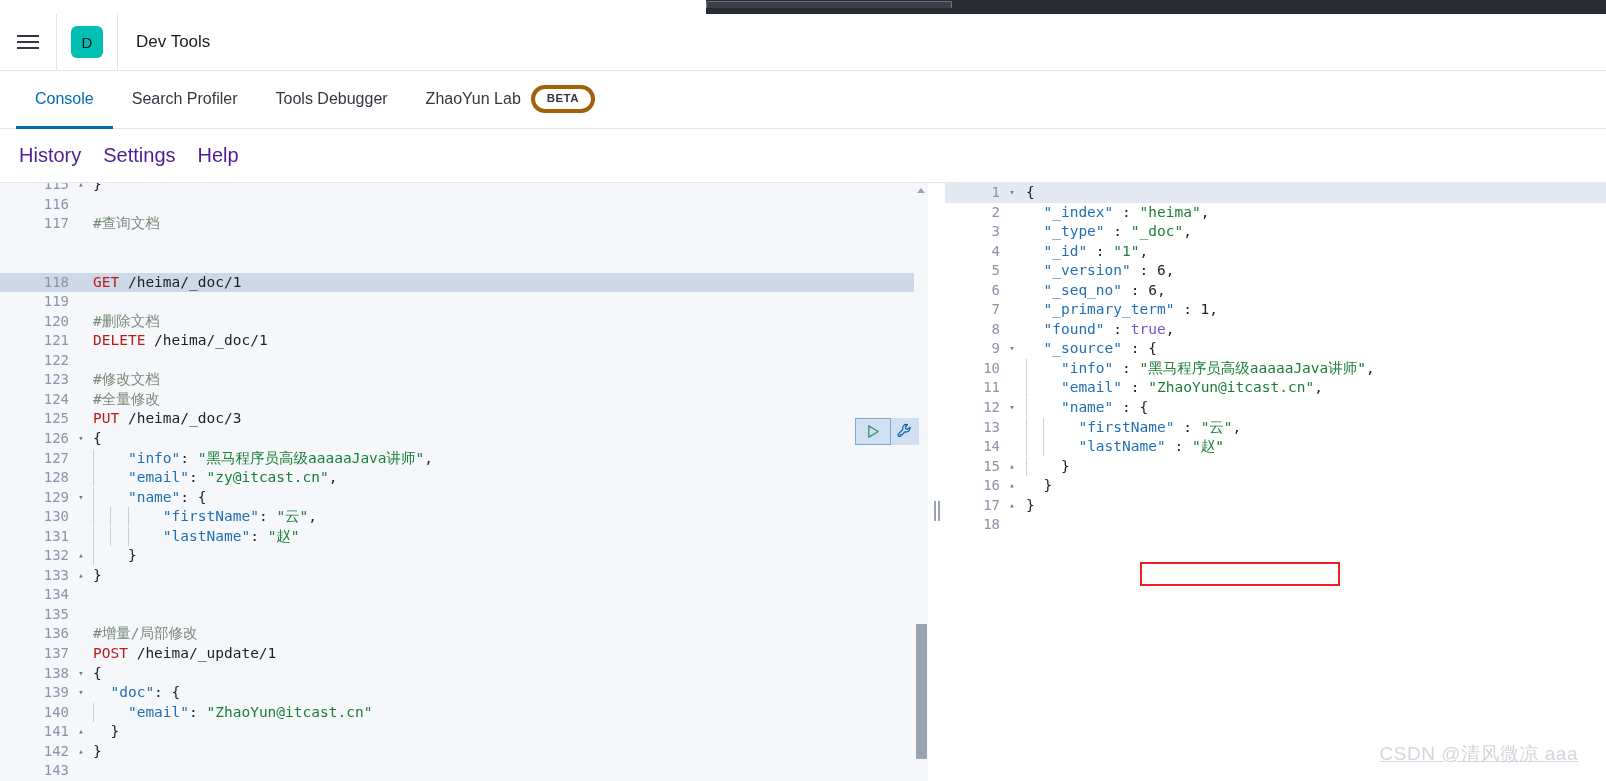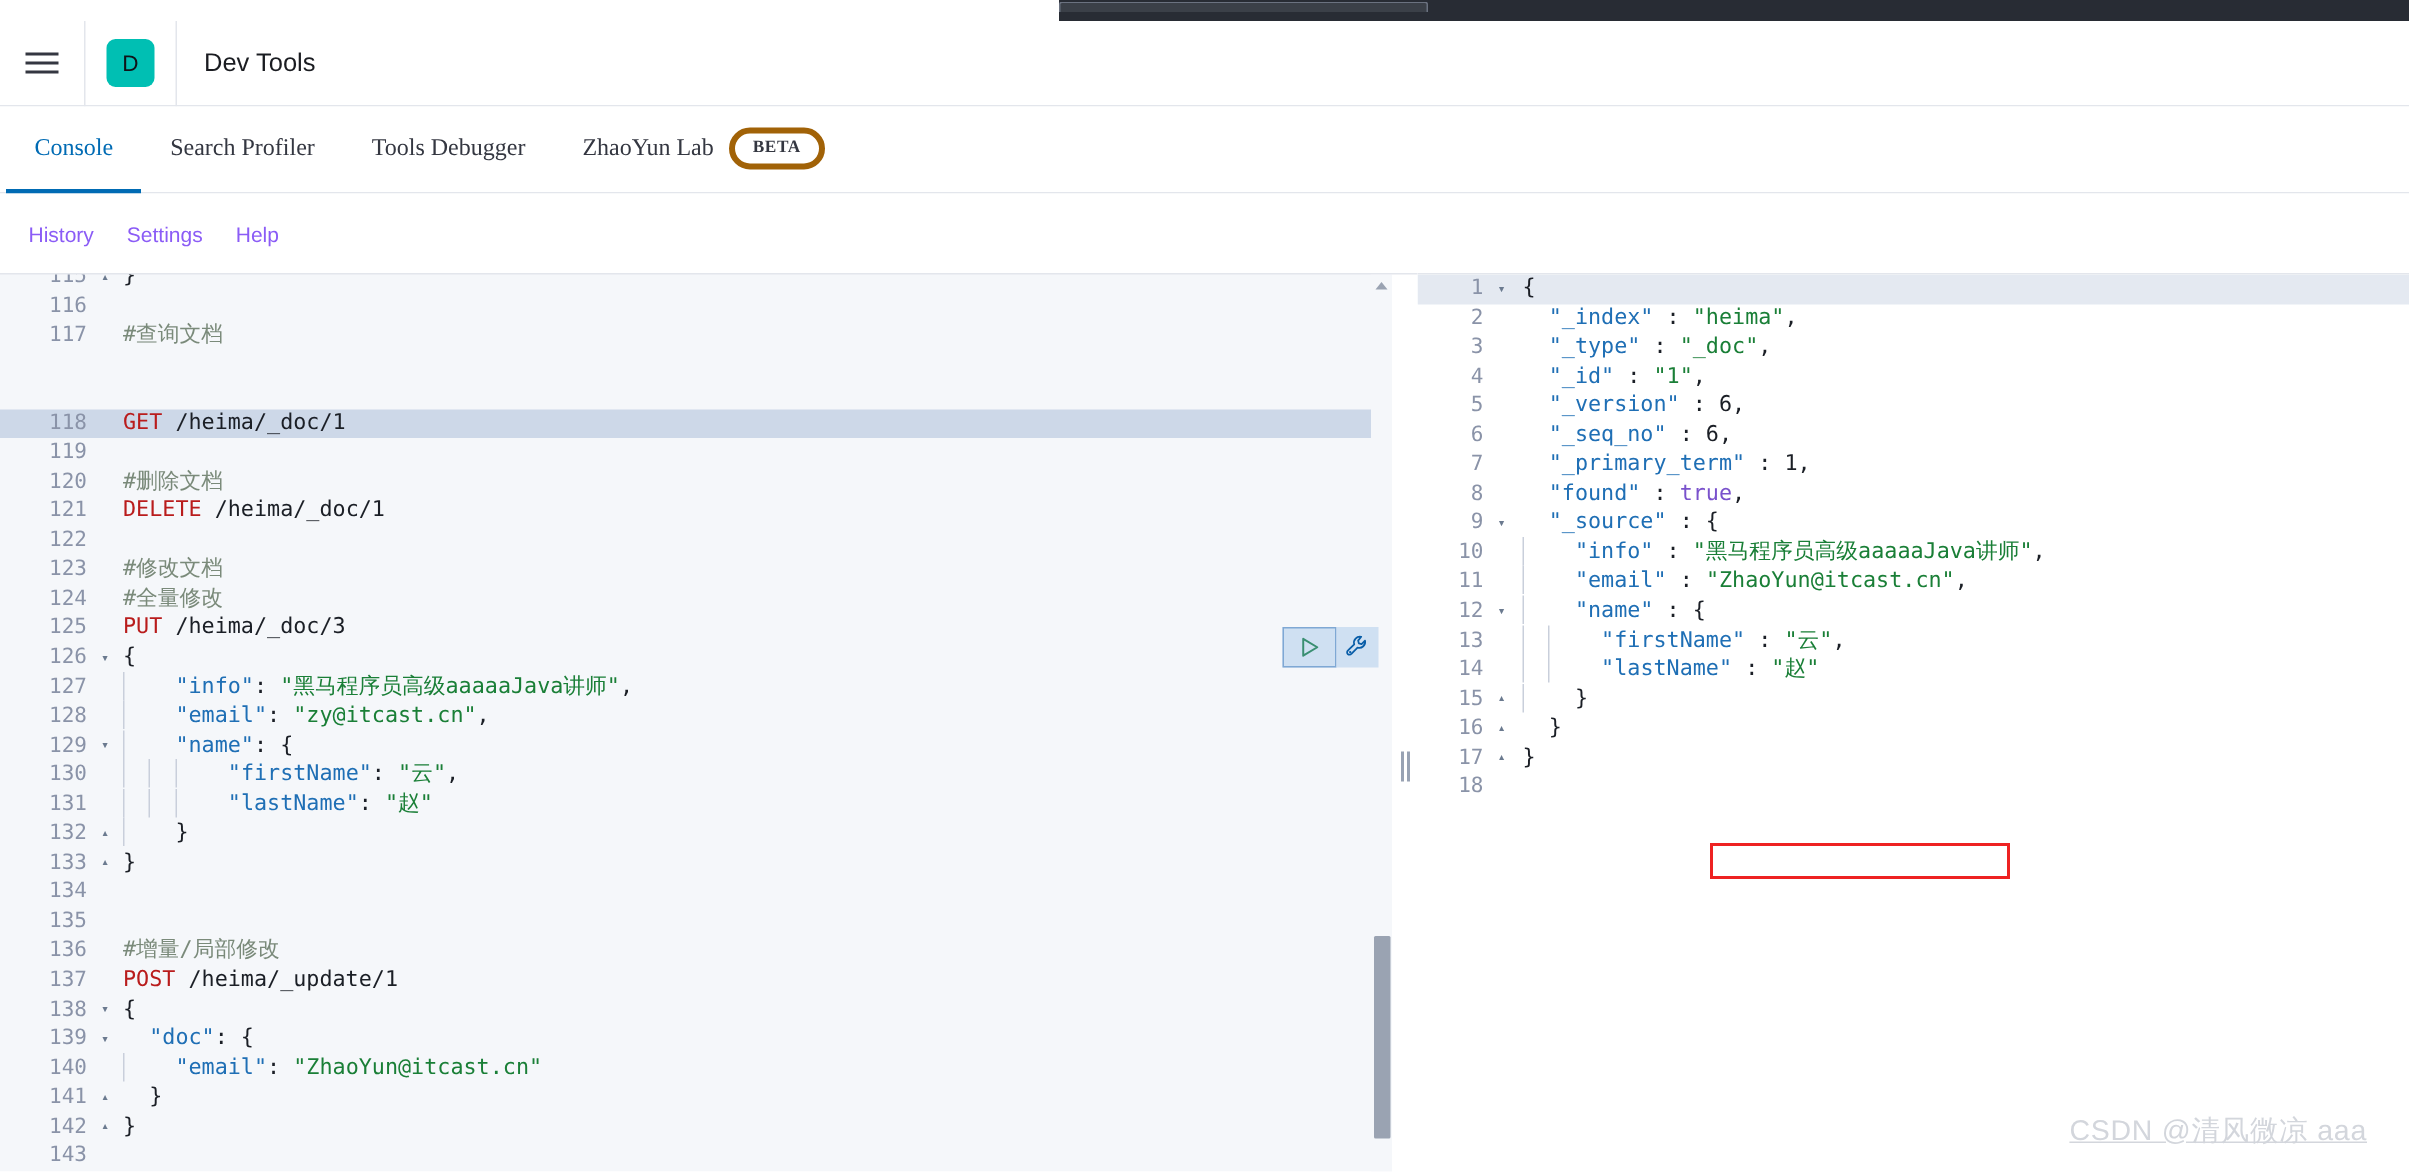--- a/index.html
+++ b/index.html
@@ -40,40 +40,40 @@
     color: #101318; font-size: 15px; font-weight: 400;
     display: flex; align-items: center; justify-content: center;
     margin: 0 14px;
   }
   .app-title { font-size: 17px; color: #1a1c21; padding-left: 18px; white-space: nowrap; }
 
   
   .tabs-bar {
     position: absolute; top: 71px; left: 0; width: 1606px; height: 58px;
     background: #ffffff; border-bottom: 1px solid #e3e6ec;
-    display: flex; align-items: flex-end; padding-left: 4px; font-family: Liberation Serif, serif;
+    display: flex; align-items: flex-end; padding-left: 16px;
   }
   .tab {
     height: 57px; display: flex; align-items: center; gap: 10px;
     padding: 0 19px; font-size: 16px; color: #343741; cursor: pointer;
     border-bottom: 3px solid transparent; position: relative; top: 1px;
   }
   .tab.active { color: #006bb4; border-bottom-color: #006bb4; }
   .beta-badge {
     border: 4px solid #a16207; border-radius: 14px; padding: 4px 12px 5px;
     font-size: 11.5px; font-weight: bold; color: #343741; letter-spacing: .4px;
     line-height: 1; background: #fff;
   }
 
   
   .console-menu {
     position: absolute; top: 129px; left: 0; width: 1606px; height: 53px;
     background: #ffffff; display: flex; align-items: center; padding-left: 19px; gap: 22px;
   }
-  .console-menu .mi { font-size: 14px; color: #8b5cf6; cursor: pointer; }
+  .console-menu .mi { font-size: 20px; color: #4c1d95; cursor: pointer; }
 
   
   .editor-area {
     position: absolute; top: 182px; left: 0; width: 1606px; height: 599px;
     background: #ffffff;
   }
   .pane-left {
     position: absolute; left: 0; top: 0; width: 928px; height: 599px;
     background: #f5f7fa; border-top: 1px solid #e3e6ec; overflow: hidden;
   }
@@ -92,21 +92,21 @@
   .splitter-grip i { display:block; width: 2px; height: 20px; background: #98a2b3; }
 
   
   .code {
     font-family: "DejaVu Sans Mono", "Liberation Mono", monospace;
     font-size: 14.5px;
     line-height: 19.55px;
     white-space: pre;
   }
   .rows { position: relative; }
-  .row { position: relative; height: 19.55px; display: flex; align-items: flex-end; }
+  .row { position: relative; height: 19.55px; display: flex; align-items: flex-start; padding-left: 11px; }
   .row.active-l { background: #cdd8e8; margin-top: 39px; }
   .row.active-r { background: #e4e9f1; }
 
   .gutter-l {
     width: 62px; text-align: right; padding-right: 4px; color: #8a93a8;
     flex: 0 0 62px; font-family: "DejaVu Sans Mono","Liberation Mono",monospace;
     font-size: 14px;
   }
   .fold {
     flex: 0 0 16px; width: 16px; text-align: center; color: #6b7a8f;

